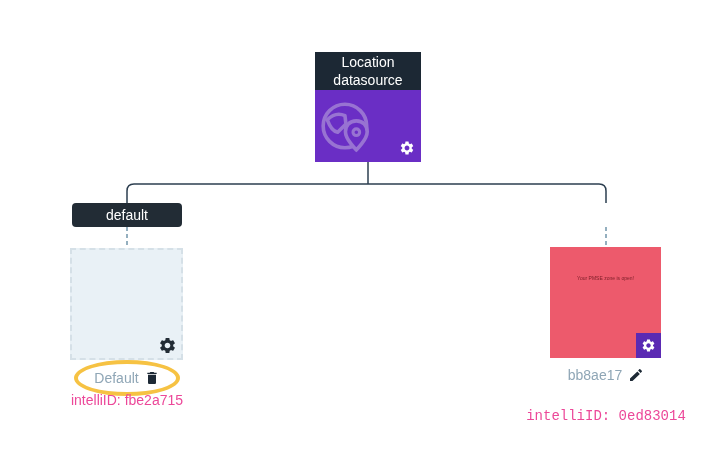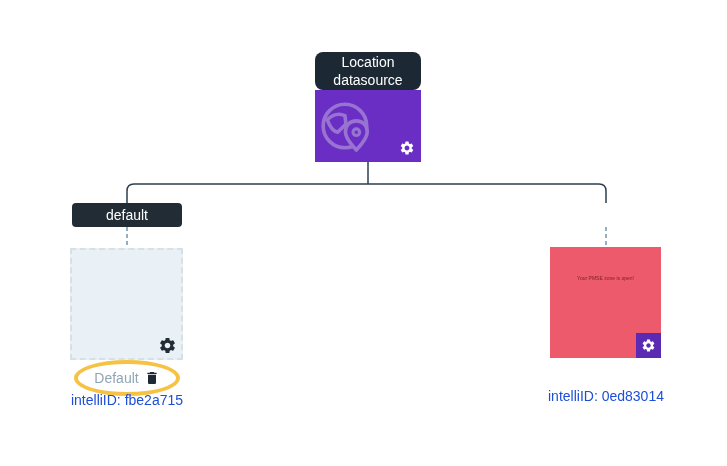--- a/index.html
+++ b/index.html
@@ -9,21 +9,21 @@
     position:relative; width:727px; height:466px; background:#ffffff;
     overflow:hidden;
   }
   
   .connectors { position:absolute; left:0; top:0; width:727px; height:466px; pointer-events:none; }
 
   
   .node { position:absolute; left:315px; top:52px; width:106px; height:110px; cursor:pointer; }
   .node-header {
     height:38px; background:#1c2834; color:#ffffff; font-size:14px; line-height:18px;
-    display:flex; align-items:center; justify-content:center; text-align:center; padding:0 6px;border-radius:8px;
+    display:flex; align-items:center; justify-content:center; text-align:center; padding:0 6px;
   }
   .node-body { position:relative; height:72px; background:#6a2ec5; }
   .globe { position:absolute; left:3px; top:7px; }
   .node-gear { position:absolute; right:6px; bottom:6px; width:16px; height:16px; color:#ffffff; cursor:pointer; }
 
   
   .pill {
     position:absolute; width:110px; height:24px; background:#222c35; color:#ffffff;
     border-radius:4px; font-size:14px; display:flex; align-items:center; justify-content:center;
     cursor:pointer;
@@ -40,24 +40,24 @@
 
   
   .highlight {
     position:absolute; left:74px; top:360px; width:106px; height:36px;
     border:4px solid #f6c243; border-radius:50%;
     display:flex; align-items:center; justify-content:center; gap:5px;
   }
   .muted-name { color:#8fa6b6; font-size:14px; }
   .trash { width:16px; height:16px; color:#1d2935; cursor:pointer; }
   .intelli {
-    position:absolute; width:200px; text-align:center; color:#1d4ed8; font-size:14px;
+    position:absolute; width:200px; text-align:center; color:#ec4899; font-size:14px;
   }
   .intelli-left { left:27px; top:392px; }
-  .intelli-right { left:506px; top:388px; }
+  .intelli-right { left:506px; top:408px;font-family:Liberation Mono, monospace; }
 
   
   .card-right {
     position:absolute; left:550px; top:247px; width:111px; height:111px;
     background:#ed5a6c; cursor:pointer;
   }
   .card-right-msg {
     position:absolute; left:0; right:0; top:28px; text-align:center;
     font-size:5px; color:#7c1e28;
   }
@@ -128,15 +128,21 @@
 
   <div class="card-right">
     <div class="card-right-msg">Your PMSE zone is open!</div>
     <div class="gear-square">
       <svg viewBox="0 0 24 24" fill="currentColor">
           <use href="#gear-path"></use>
         </svg>
     </div>
   </div>
 
+  <div class="name-row">
+    <span class="muted-name">bb8ae17</span>
+    <svg class="pencil" viewBox="0 0 24 24" fill="currentColor">
+        <use href="#pencil-path"></use>
+      </svg>
+  </div>
   <div class="intelli intelli-right">intelliID: 0ed83014</div>
 
 </div>
 
 </body></html>

